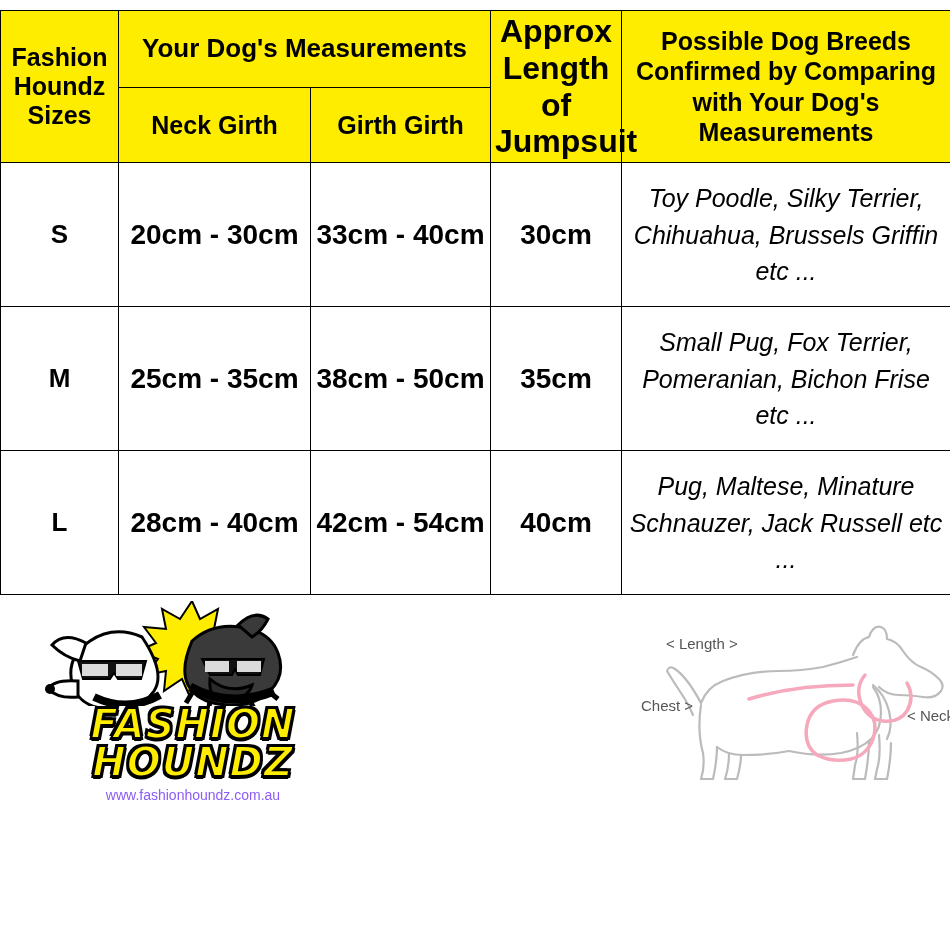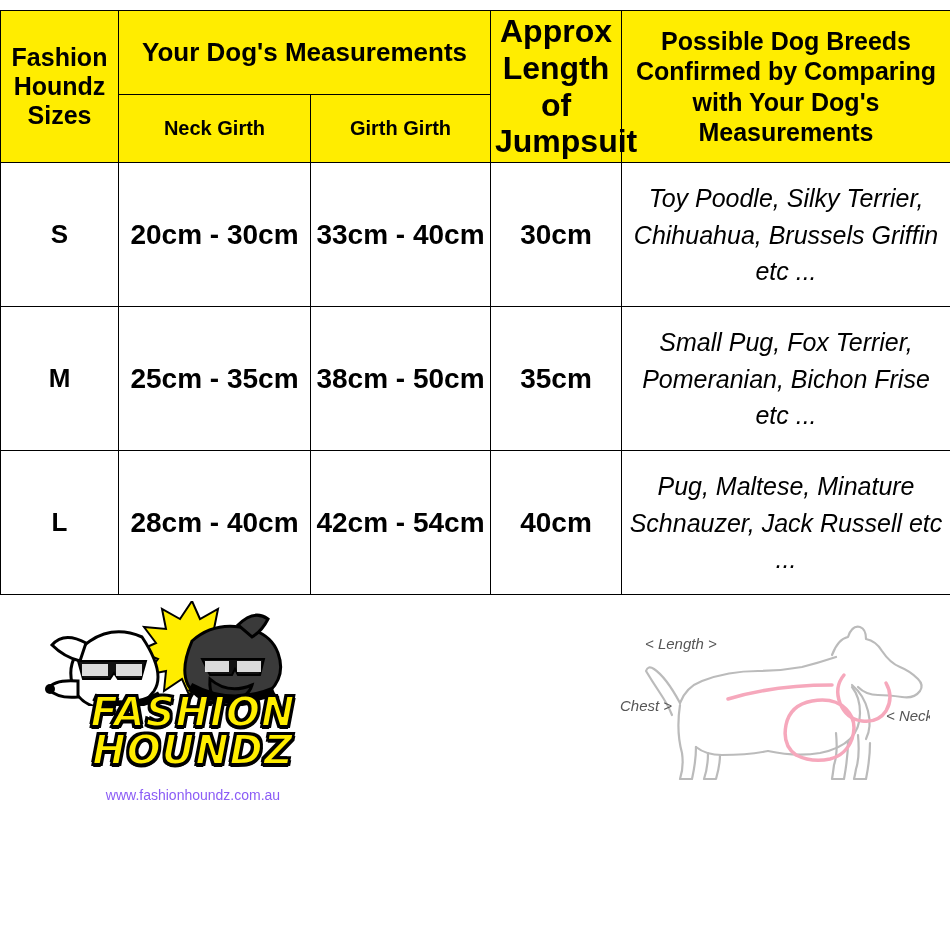--- a/index.html
+++ b/index.html
@@ -43,21 +43,21 @@
   .hdr-sizes {
     font-size: 25px;
     line-height: 1.15;
     padding: 4px 6px;
   }
   .hdr-measure {
     font-size: 26px;
     line-height: 1.15;
   }
   .hdr-sub {
-    font-size: 20px;
+    font-size: 25px;
     line-height: 1.15;
   }
   .hdr-approx {
     font-size: 32px;
     line-height: 1.15;
   }
   .hdr-breeds {
     font-size: 25px;
     line-height: 1.22;
     padding: 4px 8px;
@@ -104,21 +104,21 @@
   .logo-art {
     position: absolute;
     left: 24px;
     top: 0px;
     width: 290px;
     height: 105px;
   }
   .logo-text {
     position: absolute;
     left: 0px;
-    top: 92px;
+    top: 104px;
     width: 350px;
     text-align: center;
     font-family: "DejaVu Sans", sans-serif;
     font-weight: bold;
     font-style: italic;
     font-size: 40px;
     letter-spacing: 1px;
     line-height: 0.95;
     color: #ffed00;
     -webkit-text-stroke: 2px #000;
@@ -134,25 +134,24 @@
     width: 350px;
     text-align: center;
     font-size: 14px;
     color: #8b5cf6;
     font-family: "Liberation Sans", sans-serif;
   }
 
   
   .diagram {
     position: absolute;
-    left: 600px;
+    left: 621px;
     top: 18px;
     width: 330px;
     height: 200px;
-    font-style: italic;
   }
   .diagram svg { display: block; }
   .diag-label {
     font-family: "Liberation Sans", sans-serif;
     font-size: 15px;
     fill: #555;
   }
 </style>
 </head>
 <body>

